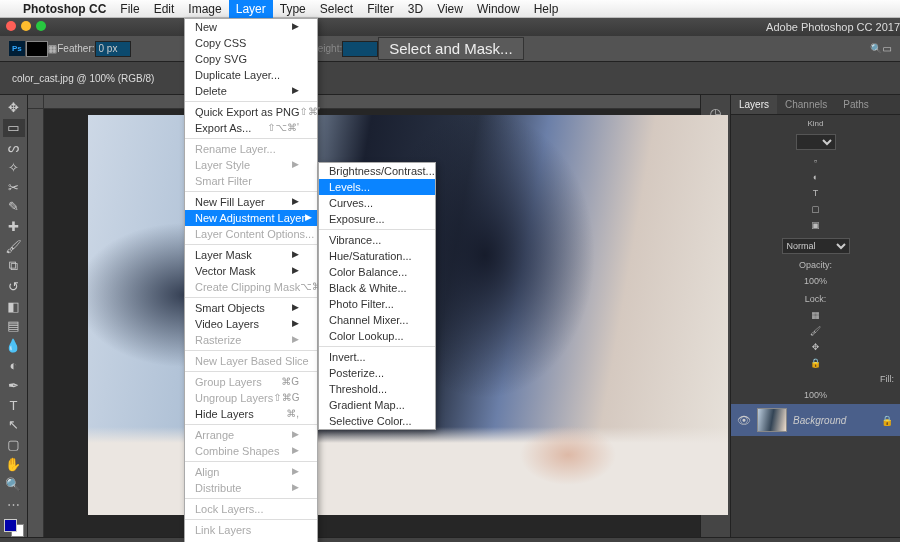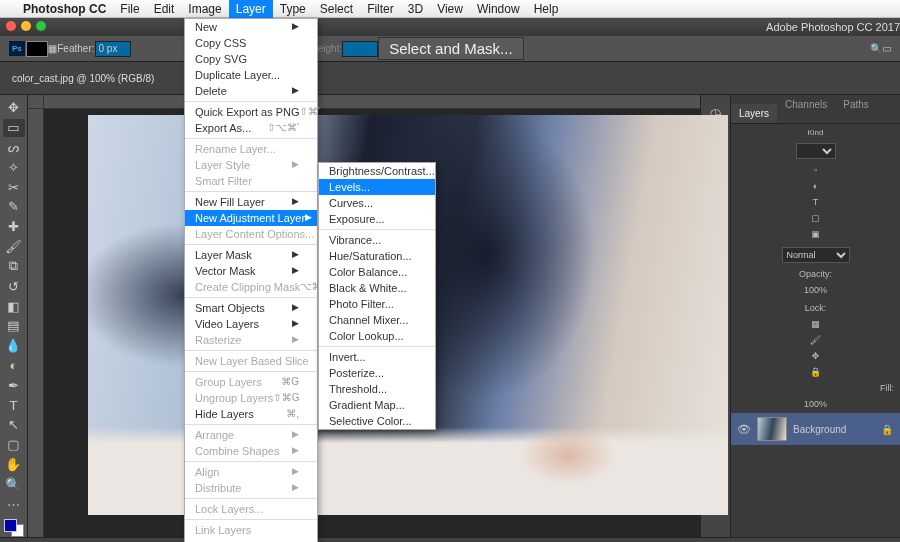--- a/index.html
+++ b/index.html
@@ -6,21 +6,21 @@
 body { background: #323232; width: 900px; height: 542px; overflow: hidden; position: relative; color: #ccc; font-size: 11px; }
 .menubar { background: linear-gradient(#fdfdfd,#e8e8e8); height: 18px; display: flex; align-items: center; padding: 0 6px; color: #222; font-size: 12px; border-bottom: 1px solid #bbb; }
 .menubar .apple { font-size: 13px; margin-right: 10px; }
 .menubar .item { padding: 2px 7px; cursor: default; }
 .menubar .item.open { background: #0a84ff; color: #fff; }
 .titlebar { background: linear-gradient(#4a4a4a,#383838); height: 18px; display: flex; align-items: center; justify-content: flex-end; color: #ddd; position: relative; font-size: 11px; }
 .traffic { position: absolute; left: 6px; top: 3px; display: flex; gap: 5px; }
 .traffic span { width: 10px; height: 10px; border-radius: 50%; display: inline-block; }
 .optbar { background: #535353; height: 26px; display: flex; align-items: center; padding: 0 8px; border-bottom: 1px solid #222; font-size: 10px; color: #ccc; }
 .optbar .swatch { width: 22px; height: 16px; background: #000; border: 1px solid #888; }
-.optbar input[type=text] { background: #0369a1; border: 1px solid #222; color: #ccc; width: 36px; height: 16px; font-size: 10px; padding: 0 3px; }
+.optbar input[type=text] { background: #0c4a6e; border: 1px solid #222; color: #ccc; width: 36px; height: 16px; font-size: 10px; padding: 0 3px; }
 .optbar .btn { background: #5a5a5a; border: 1px solid #333; padding: 2px 10px; font-size: 15px; color: #eee; }
 .doctab { background: #424242; height: 20px; display: flex; align-items: center; padding: 16px 12px; font-size: 10px; color: #ddd; border-bottom: 1px solid #222; }
 .workspace { display: flex; height: calc(100% - 18px - 18px - 26px - 20px - 18px); }
 .toolbar { width: 28px; background: #535353; display: flex; flex-direction: column; align-items: center; padding-top: 4px; gap: 2px; border-right: 1px solid #222; }
 .toolbar .tool { width: 22px; height: 20px; display: flex; align-items: center; justify-content: center; color: #ccc; font-size: 13px; cursor: pointer; }
 .toolbar .tool.active { background: #3a3a3a; }
 .toolbar .fgbg { width: 20px; height: 20px; position: relative; margin-top: 4px; }
 .toolbar .fgbg .f { position: absolute; width: 13px; height: 13px; background: #00a; border: 1px solid #ccc; top: 0; left: 0; }
 .toolbar .fgbg .b { position: absolute; width: 13px; height: 13px; background: #fff; border: 1px solid #888; bottom: 0; right: 0; }
 .canvas { flex: 1; background: #262626; position: relative; display: flex; align-items: center; justify-content: center; }
@@ -28,21 +28,21 @@
 .ruler-v { position: absolute; top: 14px; left: 0; bottom: 0; width: 16px; background: #535353; border-right: 1px solid #333; }
 .ruler-c { position: absolute; top: 0; left: 0; width: 16px; height: 14px; background: #535353; border-right: 1px solid #333; border-bottom: 1px solid #333; }
 .image { position: absolute; top: 20px; left: 60px; width: 640px; height: 400px; background: linear-gradient(100deg, #cdd8e6 0%, #aabdd3 25%, #1a2030 40%, #2a3345 55%, #6b7fa8 65%, #d5c9c0 80%, #e8e3dc 100%); overflow: hidden; }
 .image::before { content: ""; position: absolute; inset: 0; background: radial-gradient(ellipse 180px 120px at 15% 45%, rgba(40,50,70,.9), transparent 60%), radial-gradient(ellipse 200px 260px at 62% 35%, rgba(20,25,40,.95), transparent 55%), radial-gradient(ellipse 80px 50px at 75% 85%, rgba(220,180,160,.9), transparent 60%), linear-gradient(transparent 78%, rgba(235,230,225,1) 82%); }
 .rpanel { width: 200px; background: #3a3a3a; border-left: 1px solid #222; display: flex; }
 .rpanel .iconcol { width: 30px; background: #454545; display: flex; flex-direction: column; align-items: center; padding-top: 8px; gap: 10px; border-right: 1px solid #222; }
 .rpanel .iconcol span { width: 20px; height: 20px; display: flex; align-items: center; justify-content: center; color: #aaa; font-size: 14px; }
 .rpanel .content { flex: 1; padding: 0; }
 .rpanel .tabs { display: flex; background: #3a3a3a; border-bottom: 1px solid #222; font-size: 10px; }
 .rpanel .tabs span { padding: 4px 8px; color: #999; }
-.rpanel .tabs span.active { color: #eee; background: #454545; margin-top: 9px; }
+.rpanel .tabs span.active { color: #eee; background: #454545; }
 .rpanel .row { display: flex; align-items: center; padding: 4px 6px; gap: 6px; font-size: 9px; color: #bbb; flex-direction: column; }
 .rpanel select, .rpanel input { background: #2a2a2a; border: 1px solid #555; color: #ccc; font-size: 9px; height: 16px; }
 .rpanel .layer { display: flex; align-items: center; background: #4a5f8a; padding: 4px 6px; gap: 6px; font-size: 10px; }
 .rpanel .layer .eye { font-size: 11px; }
 .rpanel .layer .thumb { width: 30px; height: 24px; background: linear-gradient(100deg,#bcd,#345,#edc); border: 1px solid #888; }
 .rpanel .layer .lock { margin-left: auto; font-size: 10px; }
 .statusbar { background: #424242; height: 18px; display: flex; align-items: center; padding: 0 8px; font-size: 10px; color: #ccc; border-top: 1px solid #222; gap: 20px; }
 .dropdown { position: absolute; top: 18px; left: 184px; width: 134px; background: #fff; border: 1px solid #aaa; box-shadow: 2px 2px 6px rgba(0,0,0,.3); font-size: 11px; color: #333; z-index: 100; }
 .dropdown .mi { padding: 2px 18px 2px 10px; position: relative; display: flex; justify-content: space-between; white-space: nowrap; }
 .dropdown .mi.dis { color: #aaa; }
@@ -160,21 +160,21 @@
         <span>▦</span>
         <span>🖌</span>
         <span>✥</span>
         <span>🔒</span>
         <span style="margin-left:auto">Fill:</span>
         <span>100%</span>
       </div>
       <div class="layer">
         <span class="eye">👁</span>
         <div class="thumb"></div>
-        <span style="">Background</span>
+        <span style="font-style:italic">Background</span>
         <span class="lock">🔒</span>
       </div>
     </div>
   </div>
 </div>
 
 <div class="statusbar">
   <span>100%</span>
   <span>Doc: 1.89M/1.89M</span>
   <span>▸</span>

